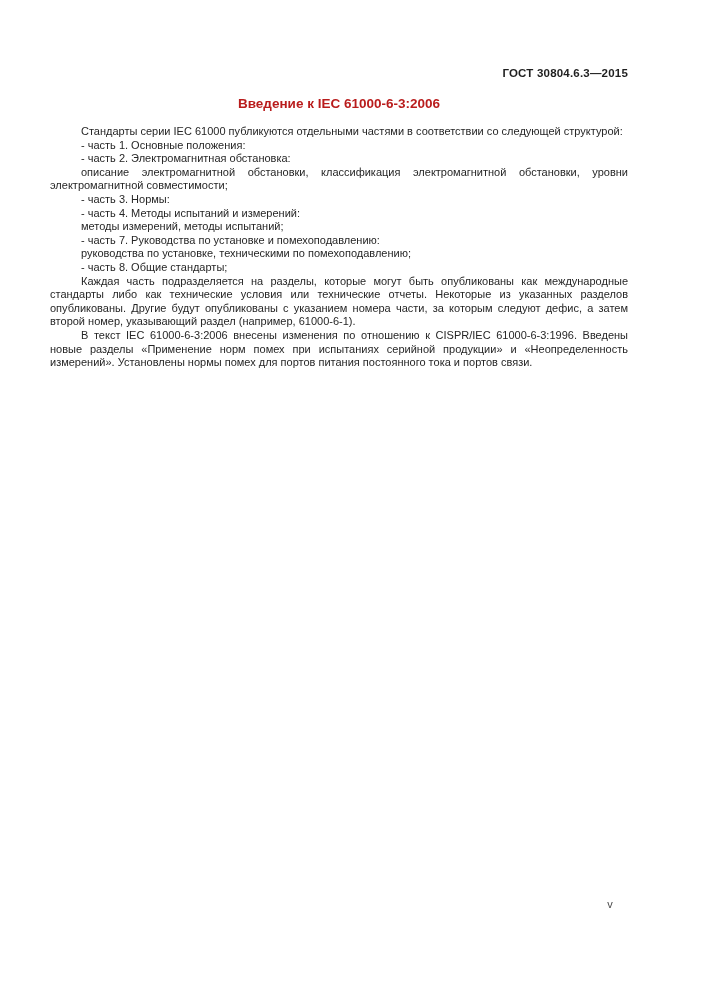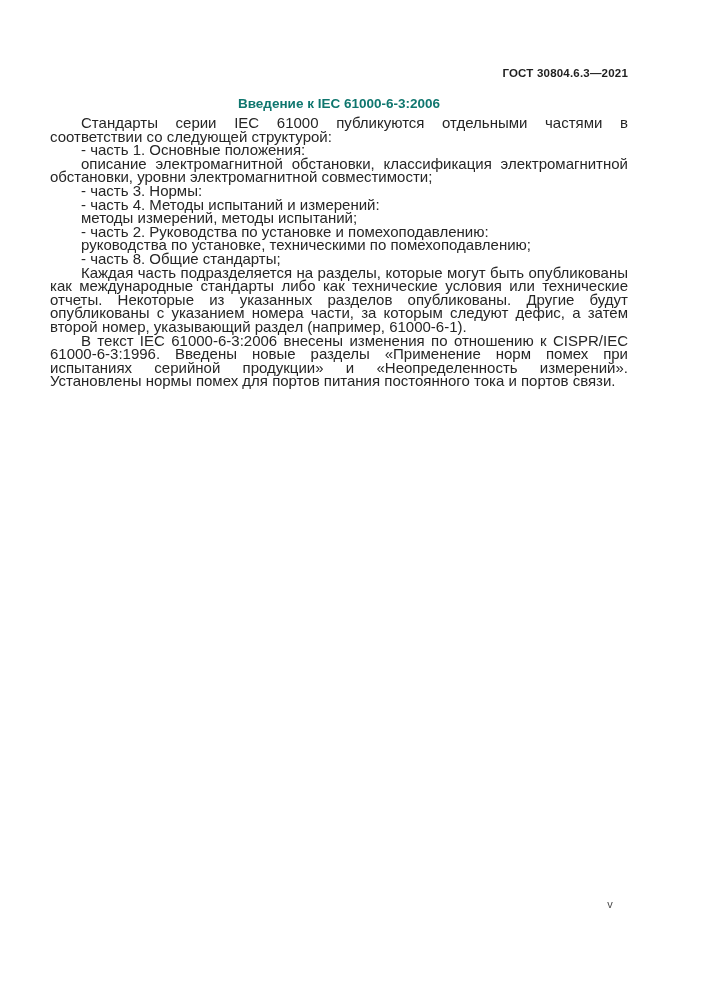--- a/index.html
+++ b/index.html
@@ -28,28 +28,28 @@
     letter-spacing: 0.2px;
   }
   .doc-title {
     position: absolute;
     top: 96px;
     left: 50px;
     width: 578px;
     text-align: center;
     font-size: 13.5px;
     font-weight: 700;
-    color: #0f766e;
+    color: #b91c1c;
   }
   .body-text {
     position: absolute;
-    top: 116px;
+    top: 125px;
     left: 50px;
     width: 578px;
-    font-size: 15px;
+    font-size: 11px;
     line-height: 13.6px;
     text-align: justify;
     color: #262626;
   }
   .body-text p.para {
     margin: 0;
     padding: 0;
     text-indent: 31px;
   }
   .page-number {
@@ -60,32 +60,33 @@
     text-align: center;
     font-size: 11px;
     color: #4a4a4a;
   }
 </style>
 </head>
 <body>
 
 <div class="page">
 
-  <div class="running-head">ГОСТ 30804.6.3—2021</div>
+  <div class="running-head">ГОСТ 30804.6.3—2015</div>
 
   <h1 class="doc-title" style="margin:0; font-size:13.5px;">Введение к IEC 61000-6-3:2006</h1>
 
   <div class="body-text">
     <p class="para">Стандарты серии IEC 61000 публикуются отдельными частями в соответствии со следующей структурой:</p>
     <p class="para">- часть 1. Основные положения:</p>
+    <p class="para">- часть 2. Электромагнитная обстановка:</p>
     <p class="para">описание электромагнитной обстановки, классификация электромагнитной обстановки, уровни электромагнитной совместимости;</p>
     <p class="para">- часть 3. Нормы:</p>
     <p class="para">- часть 4. Методы испытаний и измерений:</p>
     <p class="para">методы измерений, методы испытаний;</p>
-    <p class="para">- часть 2. Руководства по установке и помехоподавлению:</p>
+    <p class="para">- часть 7. Руководства по установке и помехоподавлению:</p>
     <p class="para">руководства по установке, техническими по помехоподавлению;</p>
     <p class="para">- часть 8. Общие стандарты;</p>
     <p class="para">Каждая часть подразделяется на разделы, которые могут быть опубликованы как международные стандарты либо как технические условия или технические отчеты. Некоторые из указанных разделов опубликованы. Другие будут опубликованы с указанием номера части, за которым следуют дефис, а затем второй номер, указывающий раздел (например, 61000-6-1).</p>
     <p class="para">В текст IEC 61000-6-3:2006 внесены изменения по отношению к CISPR/IEC 61000-6-3:1996. Введены новые разделы «Применение норм помех при испытаниях серийной продукции» и «Неопределенность измерений». Установлены нормы помех для портов питания постоянного тока и портов связи.</p>
   </div>
 
   <div class="page-number">v</div>
 
 </div>
 

